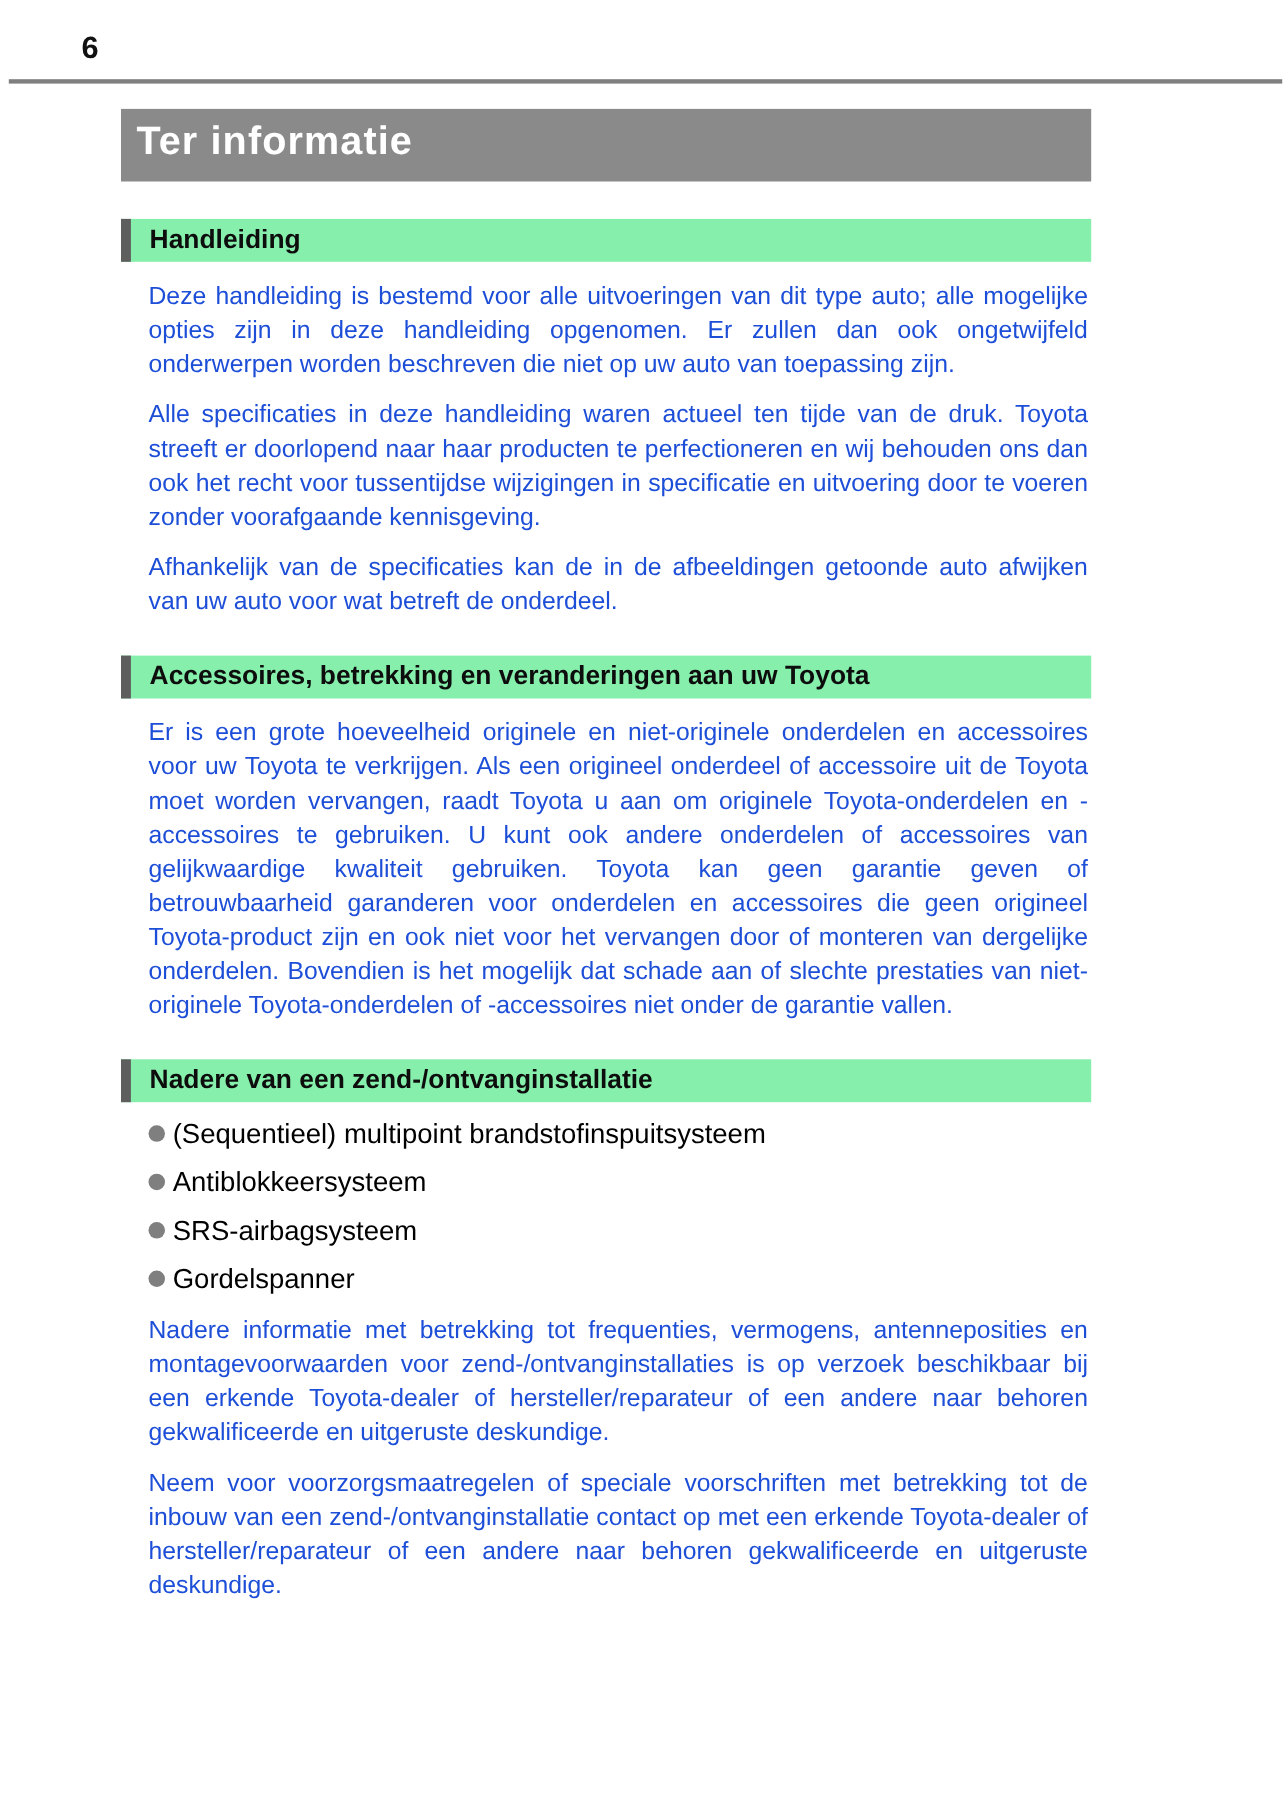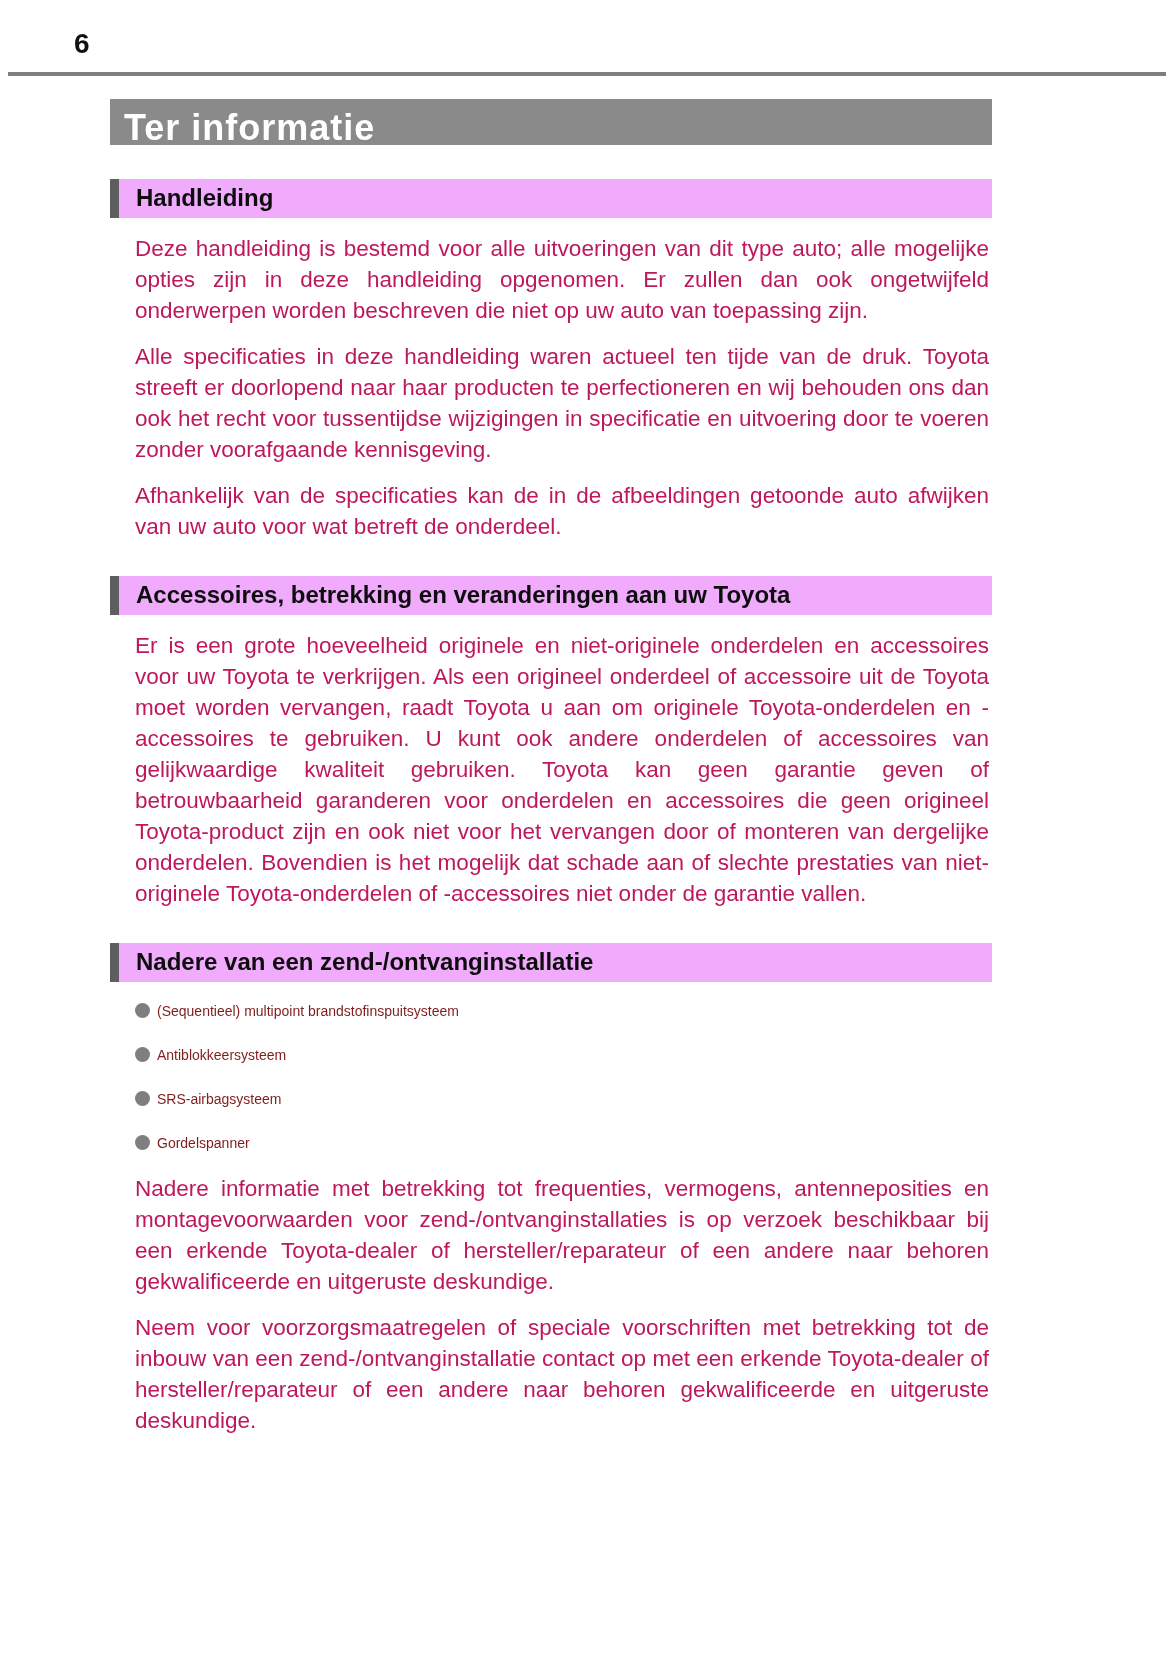--- a/index.html
+++ b/index.html
@@ -33,72 +33,72 @@
     background: #7f7f7f;
   }
   .content {
     position: absolute;
     top: 99px;
     left: 110px;
     width: 882px;
   }
   .chapter-banner {
     background: #8a8a8a;
-    height: 46px;
+    height: 66px;
     line-height: 58px;
     padding-left: 14px;
     box-sizing: border-box;
   }
   .chapter-banner span {
     color: #ffffff;
     font-size: 36px;
     font-weight: bold;
     letter-spacing: 1px;
   }
   .section-heading {
-    background: #f0abfc;
+    background: #86efac;
     border-left: 9px solid #5e5e5e;
     padding: 5px 0 6px 17px;
     box-sizing: border-box;
     margin-top: 34px;
   }
   .section-heading span {
     font-size: 24px;
     font-weight: bold;
     color: #0d0d0d;
   }
   .body-para {
     font-size: 22.5px;
     line-height: 31px;
     text-align: justify;
     margin: 15px 0 0 0;
     padding: 0 3px 0 25px;
-    color: #be185d;
+    color: #1d4ed8;
   }
   .bullet-list {
     margin: 14px 0 4px 0;
     padding: 0 0 0 25px;
   }
   .bullet-item {
     display: flex;
     align-items: flex-start;
     margin-bottom: 14px;
   }
   .bullet-dot {
     flex: none;
     width: 15px;
     height: 15px;
     border-radius: 50%;
     background: #7f7f7f;
     margin: 7px 7px 0 0;
   }
   .bullet-text {
-    font-size: 14px;
+    font-size: 25px;
     line-height: 30px;
-    color: #7f1d1d;
+    color: #000000;
   }
 </style>
 </head>
 <body>
 
 <div class="page">
 
   <div class="page-number">6</div>
   <div class="top-rule"></div>
 

